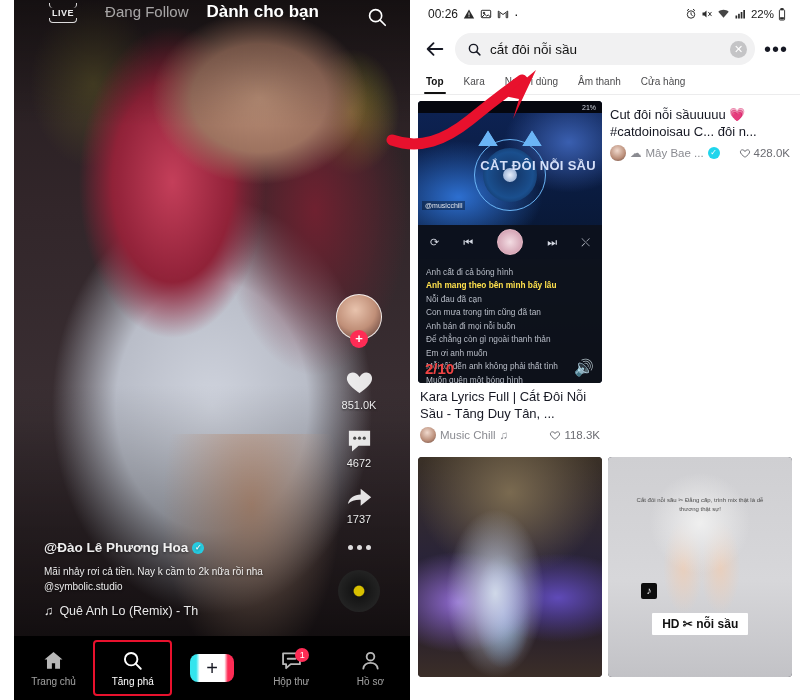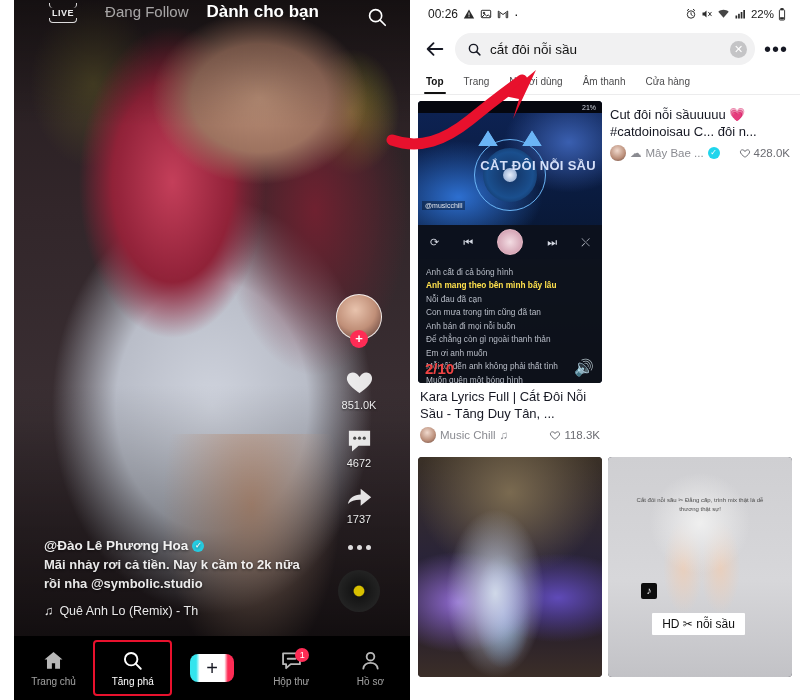--- a/index.html
+++ b/index.html
@@ -62,21 +62,21 @@
   .dots3 i{ width:5px; height:5px; border-radius:50%; background:rgba(255,255,255,.85); display:block;}
   .disc{ width:42px; height:42px; border-radius:50%; margin-top:16px;
       background:radial-gradient(circle at 50% 50%, #d8c000 0%, #d8c000 16%, #141414 20%, #232323 70%, #0c0c0c 100%);}
 
   
   .caption{ position:absolute; left:30px; bottom:82px; width:270px; z-index:6; color:#fff;
             text-shadow:0 1px 3px rgba(0,0,0,.65);}
   .cap-user{ font-size:13.5px; font-weight:700; opacity:.92; display:flex; align-items:center; gap:4px;}
   .verified{ width:12px; height:12px; border-radius:50%; background:#20d5ec; color:#fff;
       font-size:8px; line-height:12px; text-align:center; display:inline-block;}
-  .cap-text{ font-size:13px; line-height:1.45; opacity:.9; margin-top:3px;font-weight:bold;}
+  .cap-text{ font-size:10px; line-height:1.45; opacity:.9; margin-top:10px;}
   .cap-music{ font-size:12.5px; opacity:.9; margin-top:10px; display:flex; gap:6px; align-items:center;}
 
   
   .l-bottom{ position:absolute; left:0; right:0; bottom:0; height:64px; background:#000;
              display:flex; align-items:center; z-index:7; }
   .bn{ flex:1; display:flex; flex-direction:column; align-items:center; justify-content:center;
        gap:4px; position:relative; height:100%;}
   .bn .lbl{ font-size:10px; color:rgba(255,255,255,.62); }
   .bn.active .lbl{ color:#fff; }
   .bn-plus{ width:44px; height:28px; border-radius:8px; position:relative;
@@ -184,21 +184,21 @@
         radial-gradient(ellipse 120px 110px at 50% 16%, #7a6a50 0%, rgba(40,34,26,0) 78%),
         radial-gradient(ellipse 40px 80px at 46% 70%, #6a9fd4 0%, rgba(40,70,110,0) 72%),
         linear-gradient(180deg,#3a3026 0%, #2a2438 45%, #241c2c 72%, #3b2e28 100%);}
   .art-duo{ position:absolute; inset:0;
       background:
         radial-gradient(ellipse 70px 70px at 50% 30%, #efefef 0%, rgba(220,220,220,0) 72%),
         radial-gradient(ellipse 26px 60px at 41% 50%, #e9cfbd 0%, rgba(200,170,150,0) 78%),
         radial-gradient(ellipse 26px 60px at 61% 50%, #e9cfbd 0%, rgba(200,170,150,0) 78%),
         linear-gradient(180deg,#cfcfd2 0%, #d7d7da 56%, #c2c2c6 100%);}
   .duo-cap{ position:absolute; left:24%; bottom:42px; background:#fff; padding:4px 10px;
-      font-size:12px; font-weight:400; color:#111; border-radius:1px;}
+      font-size:12px; font-weight:700; color:#111; border-radius:1px;}
   .tt-logo{ position:absolute; left:18%; bottom:78px; width:16px; height:16px; background:#0d0d0d;
       color:#fff; font-size:10px; text-align:center; line-height:16px; border-radius:2px;}
   .duo-text{ position:absolute; left:12%; right:12%; top:18%; text-align:center; font-size:6px;
       color:#4b4b4b; line-height:1.5;}
 
   
   #arrow{ position:absolute; left:0; top:0; width:800px; height:700px; pointer-events:none; z-index:30;}
   svg{ display:block; }
 </style>
 </head>
@@ -388,21 +388,21 @@
             </svg>
         </span>
         <span class="q">cắt đôi nỗi sầu</span>
         <span class="clearbtn">✕</span>
       </div>
       <span class="dots-btn">•••</span>
     </div>
 
     <div class="r-tabs">
       <span class="r-tab active">Top</span>
-      <span class="r-tab">Trang</span>
+      <span class="r-tab">Kara</span>
       <span class="r-tab">Người dùng</span>
       <span class="r-tab">Âm thanh</span>
       <span class="r-tab">Cửa hàng</span>
     </div>
     <div class="tabsep"></div>
 
     <div class="grid">
 
       <div class="card">
         <div class="thumb">

